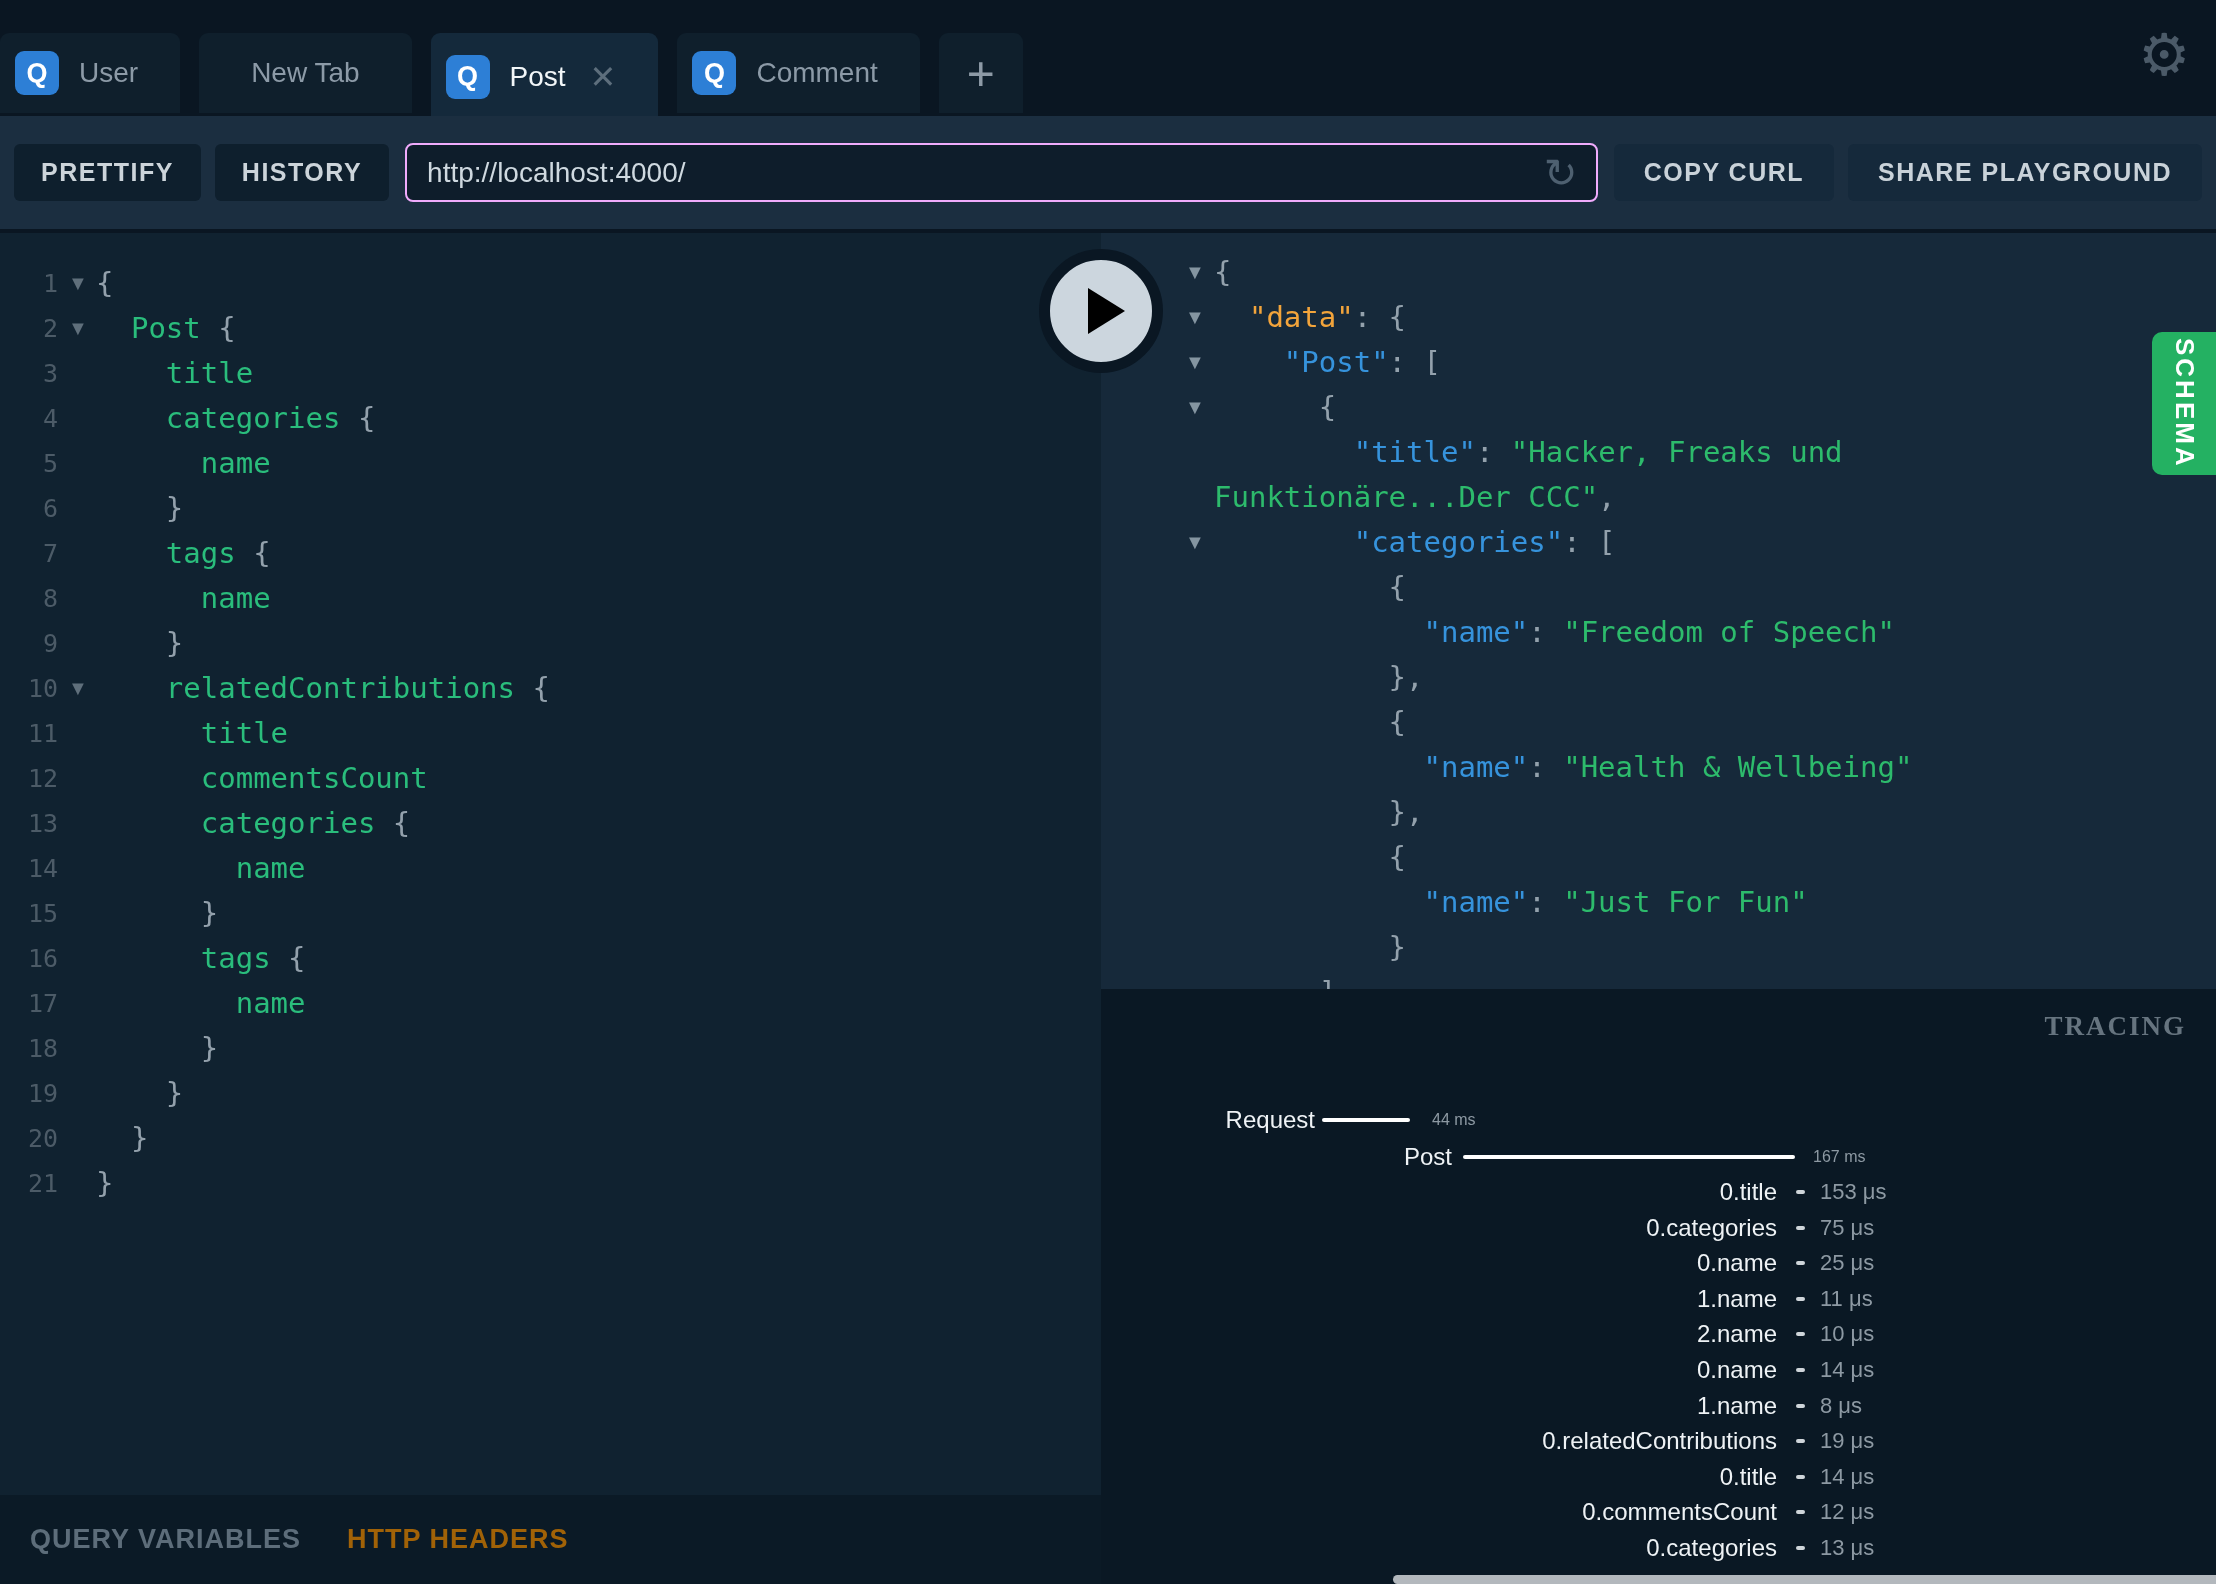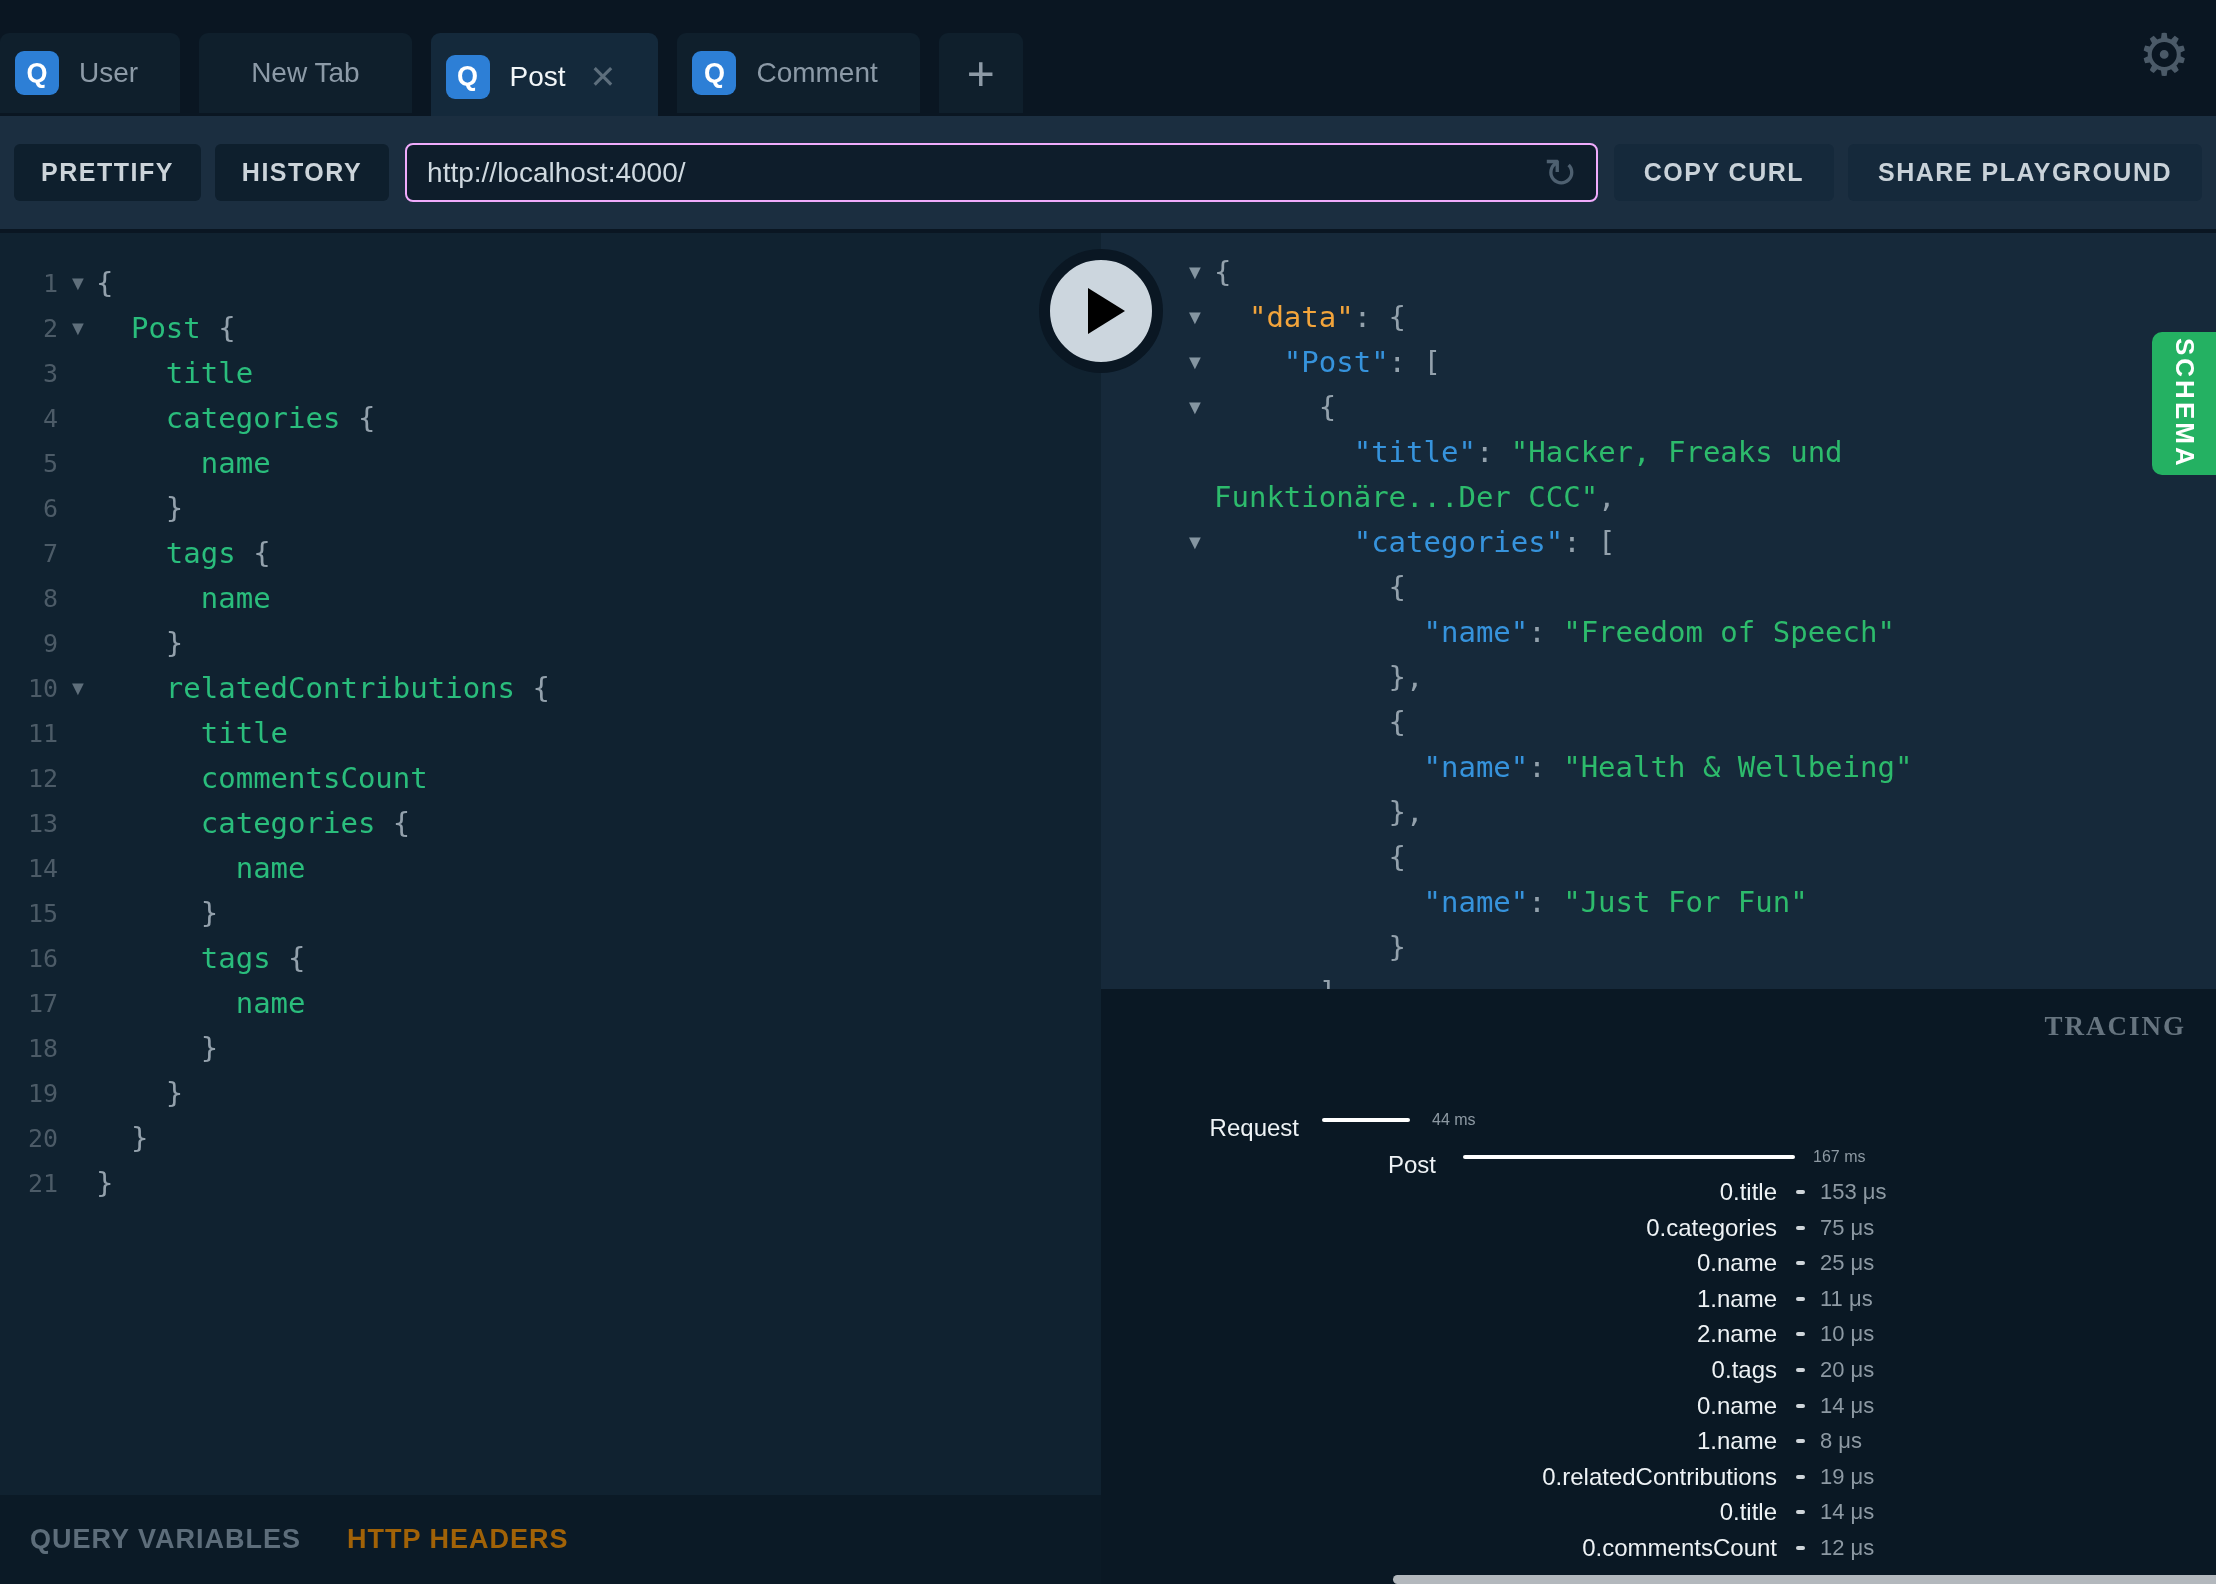--- a/index.html
+++ b/index.html
@@ -70,21 +70,21 @@
         border-bottom:23px solid transparent;margin-left:11px;}
 
   
   .schema{position:absolute;top:99px;right:0;width:64px;height:143px;background:#24b162;
         border-radius:10px 0 0 10px;color:#fff;display:flex;align-items:center;justify-content:center;
         writing-mode:vertical-rl;font-size:26px;font-weight:bold;letter-spacing:3px;z-index:4;cursor:pointer;}
 
   
   .tr-title{position:absolute;top:22px;right:30px;font-size:27px;font-weight:bold;letter-spacing:2px;color:#66747f;font-family:Liberation Serif, serif;}
   .tr-row{position:absolute;left:0;right:0;height:28px;}
-  .tr-lbl{position:absolute;left:0;text-align:right;color:#eef2f5;font-size:24px;line-height:28px;margin-top:8px;}
+  .tr-lbl{position:absolute;left:16px;text-align:right;color:#eef2f5;font-size:24px;line-height:28px;}
   .tr-bar{position:absolute;top:12px;height:4px;background:#ffffff;border-radius:2px;}
   .tr-time{position:absolute;color:#8d99a3;font-size:16px;line-height:28px;}
   .tr-request .tr-lbl{width:198px;}
   .tr-request .tr-bar{left:221px;width:88px;}
   .tr-request .tr-time{left:331px;}
   .tr-root .tr-lbl{width:335px;}
   .tr-root .tr-bar{left:362px;width:332px;}
   .tr-root .tr-time{left:712px;}
   .tr-fields{position:absolute;top:185px;left:0;right:0;}
   .trow{height:35.6px;position:relative;}
@@ -224,25 +224,20 @@
               <span class="tlabel">1.name</span>
               <span class="tdash"></span>
               <span class="ttime">11 μs</span>
             </div>
             <div class="trow">
               <span class="tlabel">2.name</span>
               <span class="tdash"></span>
               <span class="ttime">10 μs</span>
             </div>
             <div class="trow">
-              <span class="tlabel">0.tags</span>
-              <span class="tdash"></span>
-              <span class="ttime">20 μs</span>
-            </div>
-            <div class="trow">
               <span class="tlabel">0.name</span>
               <span class="tdash"></span>
               <span class="ttime">14 μs</span>
             </div>
             <div class="trow">
               <span class="tlabel">1.name</span>
               <span class="tdash"></span>
               <span class="ttime">8 μs</span>
             </div>
             <div class="trow">

